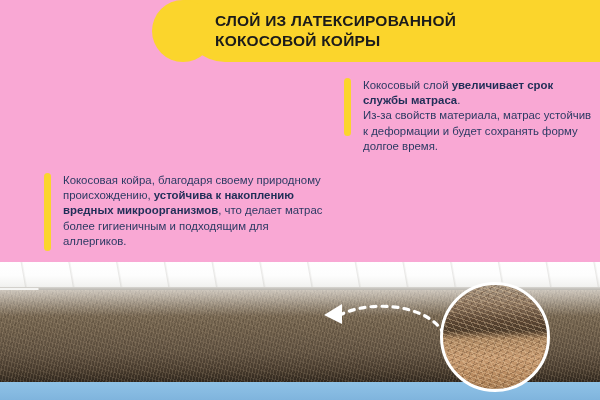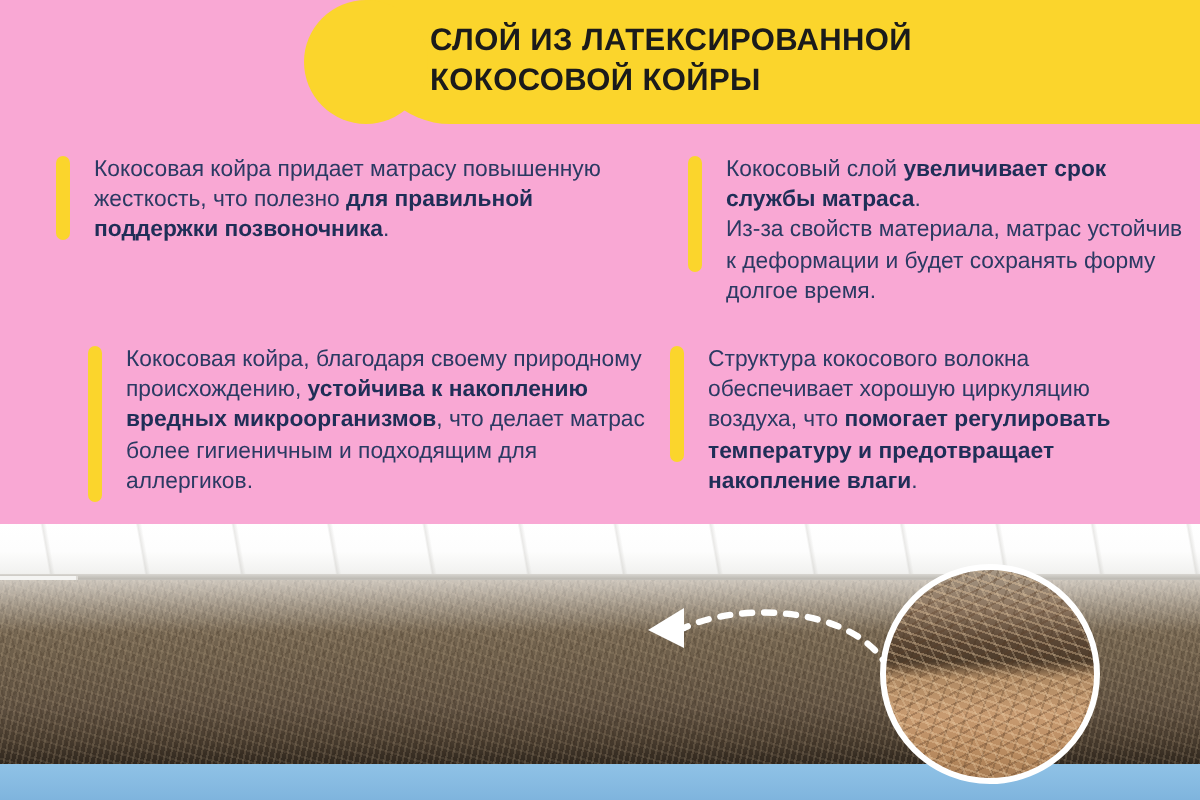--- a/index.html
+++ b/index.html
@@ -256,39 +256,31 @@
 <body>
 
 <div class="page">
 
   <div class="header-banner"></div>
   <div class="header-title">СЛОЙ ИЗ ЛАТЕКСИРОВАННОЙ
 КОКОСОВОЙ КОЙРЫ</div>
 
   <div class="facts">
 
-    <div class="fact fact-1">
-      <div class="fact-bar"></div>
-      <div class="fact-text">Кокосовая койра придает матрасу повышенную жесткость, что полезно <b>для правильной поддержки позвоночника</b>.</div>
-    </div>
 
     <div class="fact fact-2">
       <div class="fact-bar"></div>
       <div class="fact-text">Кокосовый слой <b>увеличивает срок службы матраса</b>.<br>Из-за свойств материала, матрас устойчив к деформации и будет сохранять форму долгое время.</div>
     </div>
 
     <div class="fact fact-3">
       <div class="fact-bar"></div>
       <div class="fact-text">Кокосовая койра, благодаря своему природному происхождению, <b>устойчива к накоплению вредных микроорганизмов</b>, что делает матрас более гигиеничным и подходящим для аллергиков.</div>
     </div>
 
-    <div class="fact fact-4">
-      <div class="fact-bar"></div>
-      <div class="fact-text">Структура кокосового волокна обеспечивает хорошую циркуляцию воздуха, что <b>помогает регулировать температуру и предотвращает накопление влаги</b>.</div>
-    </div>
 
   </div>
 
   <div class="scene">
 
     <div class="quilt-top"></div>
     <div class="quilt-seams"></div>
     <div class="quilt-lip"></div>
     <div class="corner-tag"></div>
 

